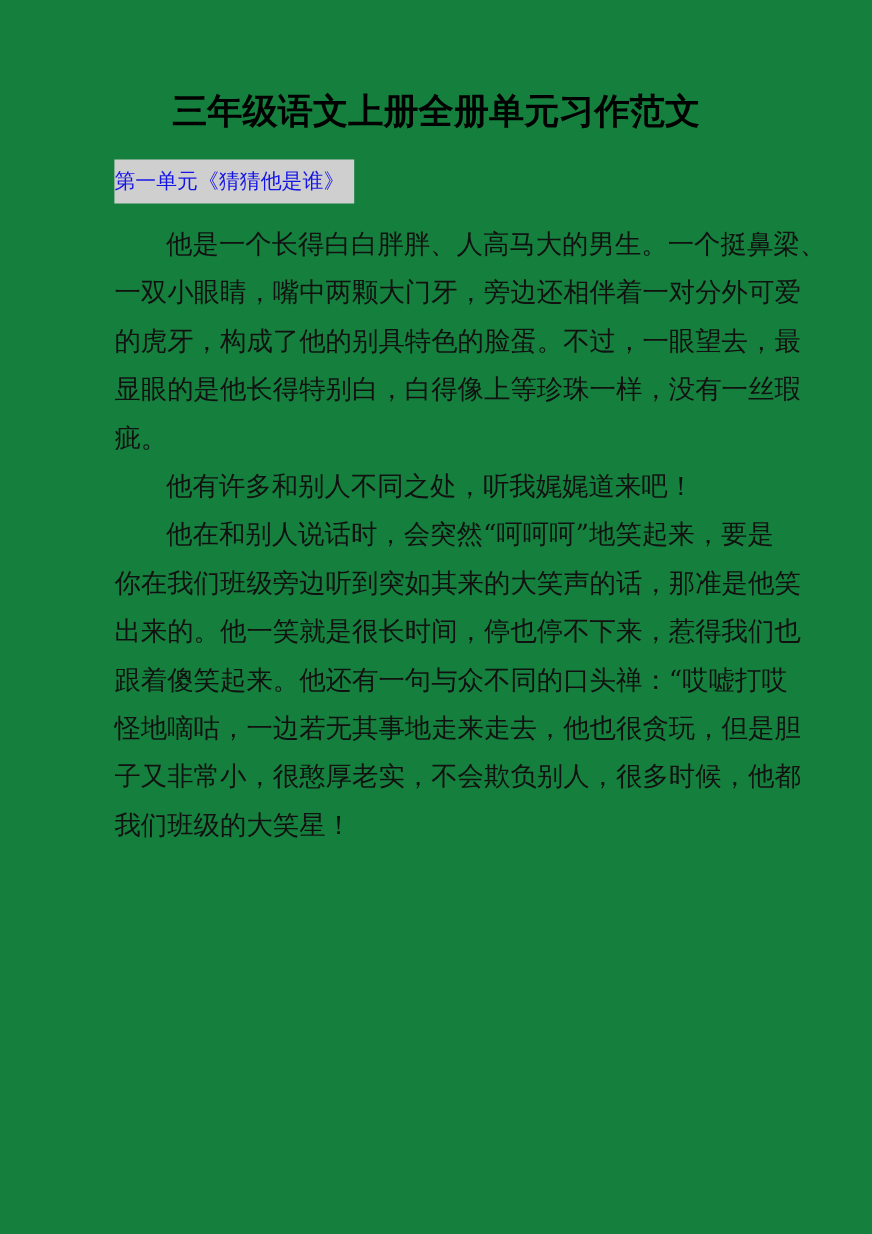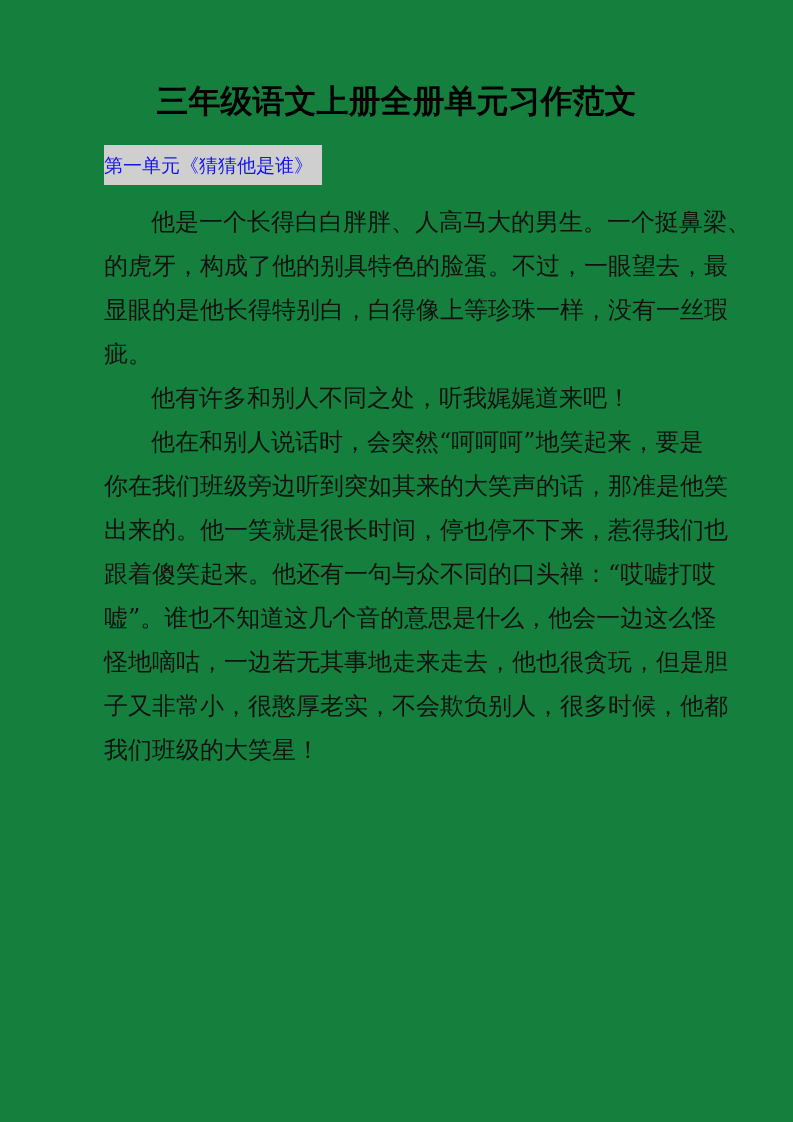--- a/index.html
+++ b/index.html
@@ -30,33 +30,33 @@
 </head>
 <body>
 
 <div class="page">
   <div class="title">三年级语文上册全册单元习作范文</div>
   <div class="unit-heading">第一单元《猜猜他是谁》</div>
 
   <div class="body-text">
     <div>
       <span class="line indent">他是一个长得白白胖胖、人高马大的男生。一个挺鼻梁、</span>
+      <span class="line">一双小眼睛，嘴中两颗大门牙，旁边还相伴着一对分外可爱</span>
       <span class="line">的虎牙，构成了他的别具特色的脸蛋。不过，一眼望去，最</span>
       <span class="line">显眼的是他长得特别白，白得像上等珍珠一样，没有一丝瑕</span>
       <span class="line last">疵。</span>
     </div>
     <div>
       <span class="line last indent">他有许多和别人不同之处，听我娓娓道来吧！</span>
     </div>
     <div>
       <span class="line indent">他在和别人说话时，会突然“呵呵呵”地笑起来，要是</span>
       <span class="line">你在我们班级旁边听到突如其来的大笑声的话，那准是他笑</span>
       <span class="line">出来的。他一笑就是很长时间，停也停不下来，惹得我们也</span>
       <span class="line">跟着傻笑起来。他还有一句与众不同的口头禅：“哎嘘打哎</span>
-      <span class="line">嘘”。谁也不知道这几个音的意思是什么，他会一边这么怪</span>
       <span class="line">怪地嘀咕，一边若无其事地走来走去，他也很贪玩，但是胆</span>
       <span class="line">子又非常小，很憨厚老实，不会欺负别人，很多时候，他都</span>
     </div>
     <div>
       <span class="line last">我们班级的大笑星！</span>
     </div>
   </div>
 </div>
 
 </body></html>

